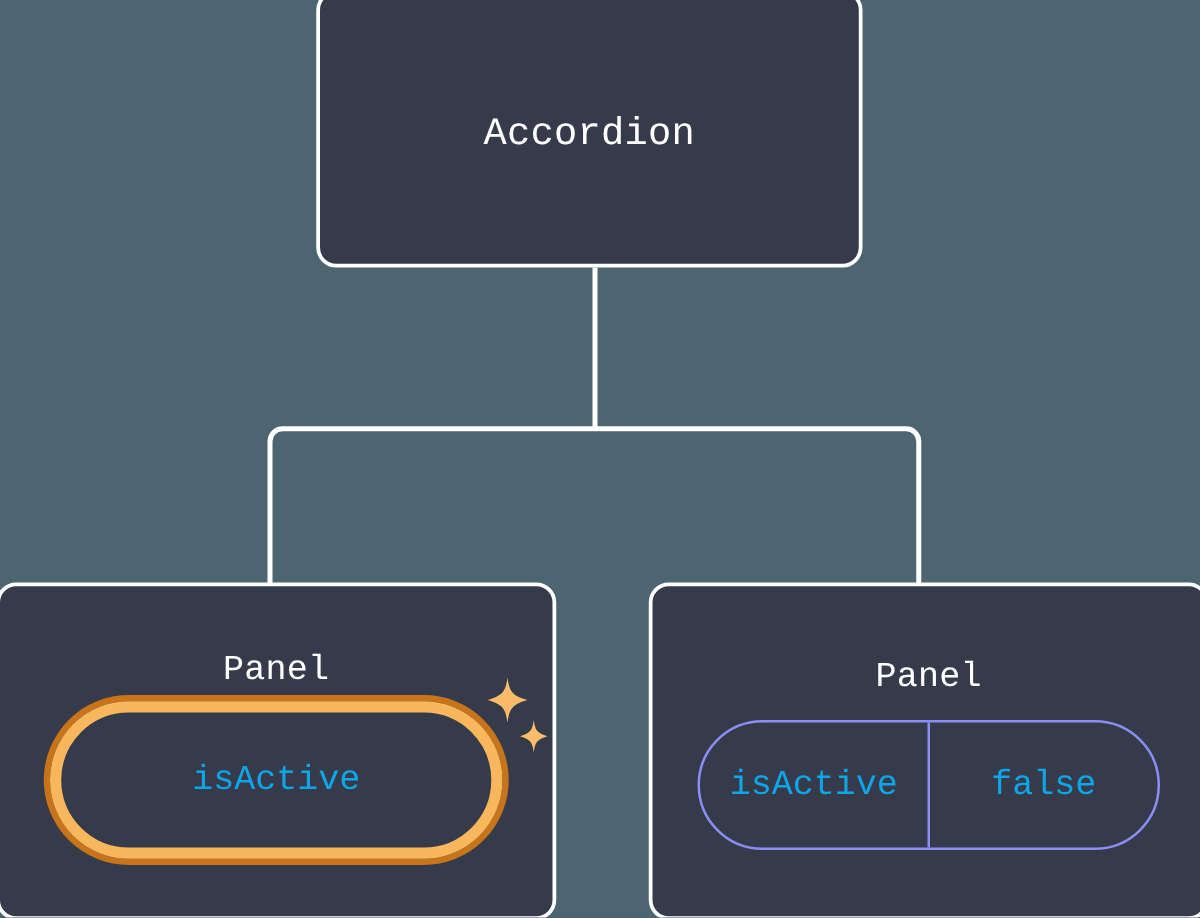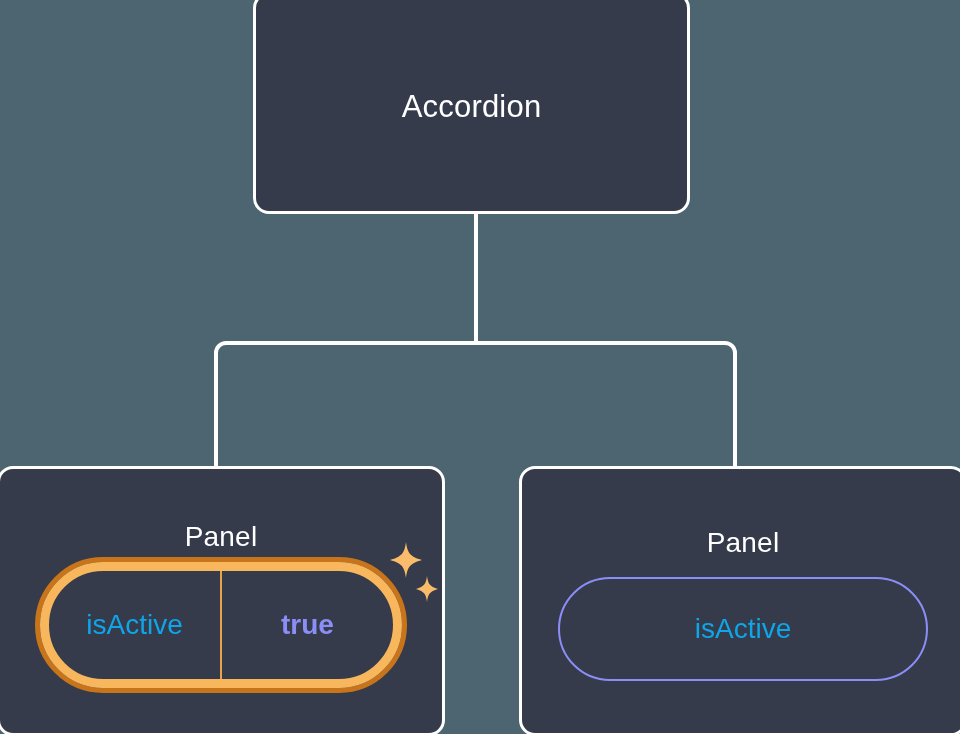--- a/index.html
+++ b/index.html
@@ -12,20 +12,21 @@
     overflow: hidden;
     background: #4c6571;
     font-family: "Liberation Sans", sans-serif;
     position: relative;
   }
   #canvas {
     position: absolute;
     inset: 0;
     width: 840px;
     height: 734px;
+    font-family: Liberation Mono, monospace;
   }
 
   
   .edges {
     position: absolute;
     left: 0;
     top: 0;
     width: 960px;
     height: 734px;
     pointer-events: none;
@@ -165,31 +166,31 @@
     <span class="node-title">Accordion</span>
   </div>
 
   <div class="node node-panel left">
     <span class="node-title">Panel</span>
 
     <div class="pill-wrap">
       <div class="pill-highlight"></div>
       <div class="pill-highlight-inner">
         <div class="pill-cell name">isActive</div>
-        <div class="pill-cell value">true</div>
       </div>
     </div>
   </div>
 
   <svg class="sparkles" viewBox="0 0 60 66" width="60" height="66">
     <path fill="#fabc6a" d="M20 2 C21.6 13 23.6 16.4 36 20 C23.6 23.6 21.6 27 20 38 C18.4 27 16.4 23.6 4 20 C16.4 16.4 18.4 13 20 2 Z"></path>
     <path fill="#fabc6a" d="M41 36 C42.1 44 43.5 46.4 52 49 C43.5 51.6 42.1 54 41 62 C39.9 54 38.5 51.6 30 49 C38.5 46.4 39.9 44 41 36 Z"></path>
   </svg>
 
   <div class="node node-panel right">
     <span class="node-title">Panel</span>
 
     <div class="pill pill-plain">
       <div class="pill-cell name">isActive</div>
+      <div class="pill-cell value">false</div>
     </div>
   </div>
 
 </div>
 
 </body></html>

